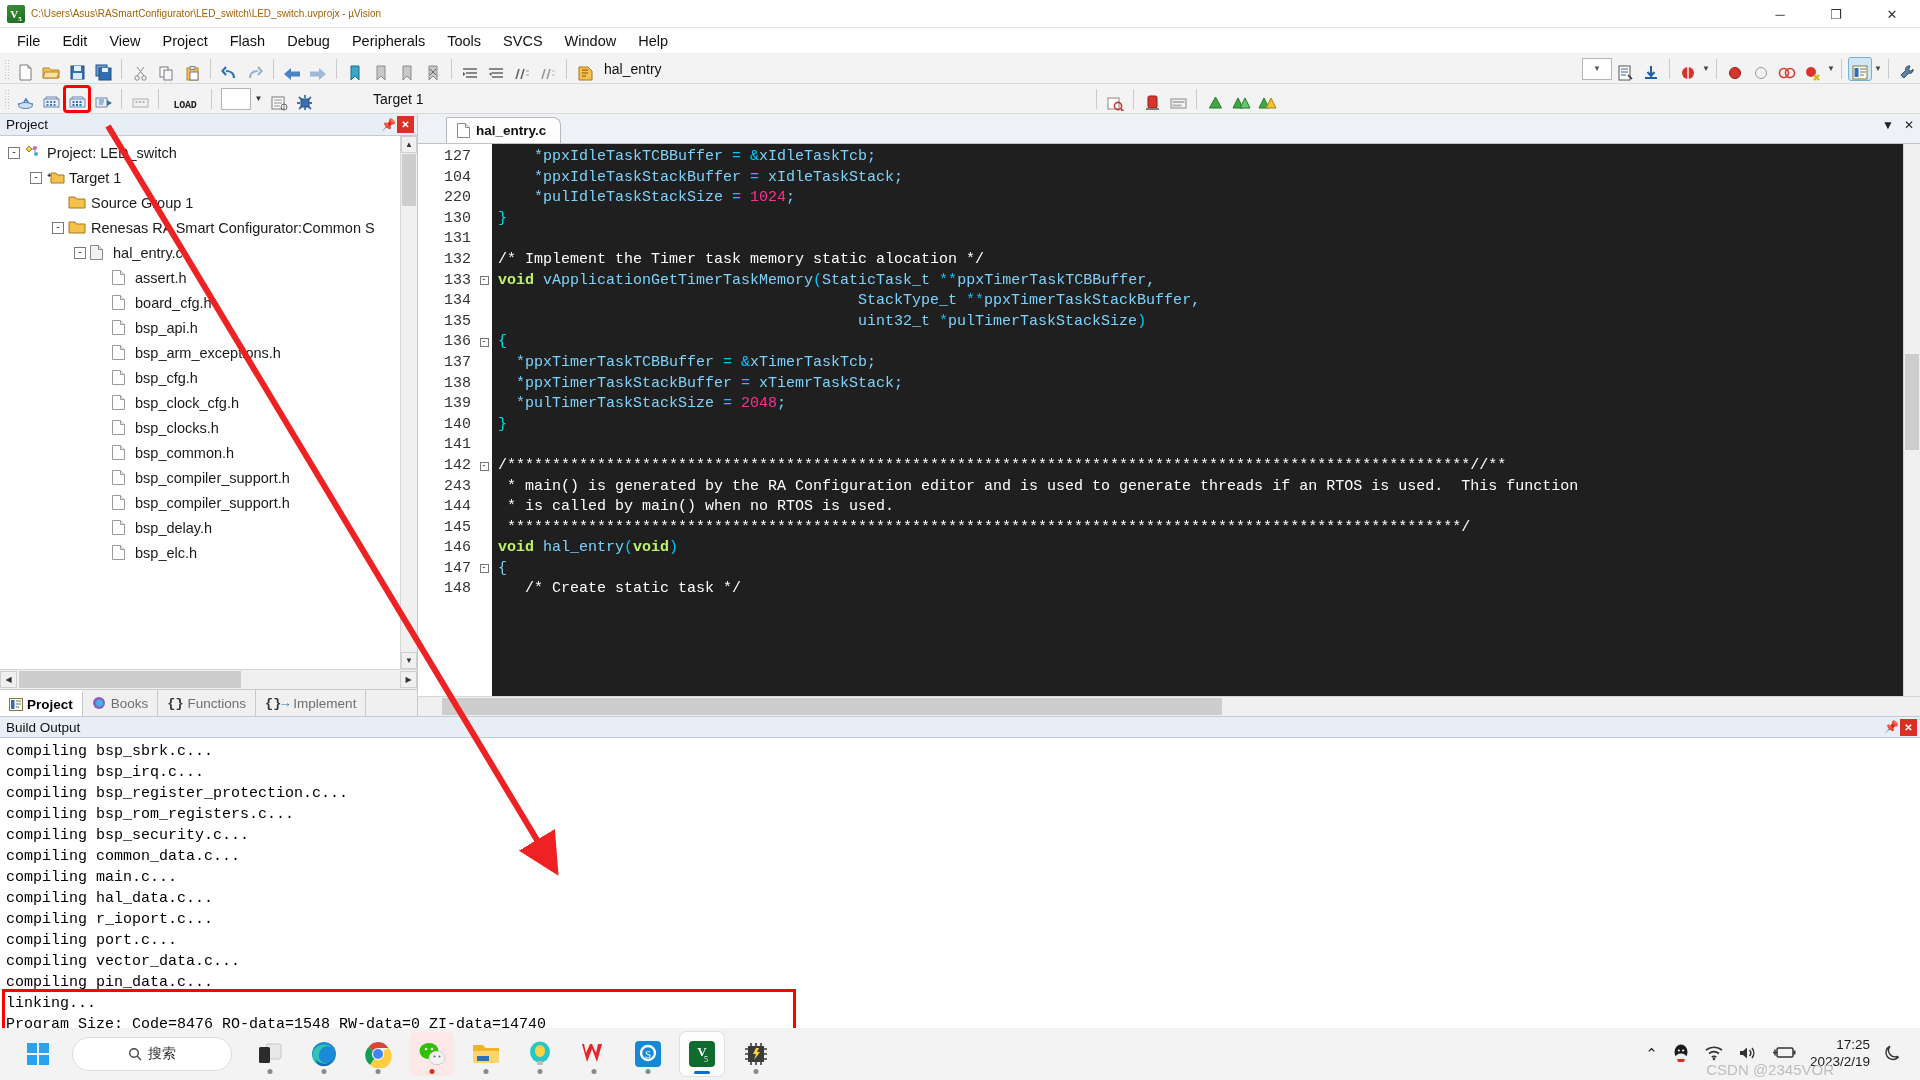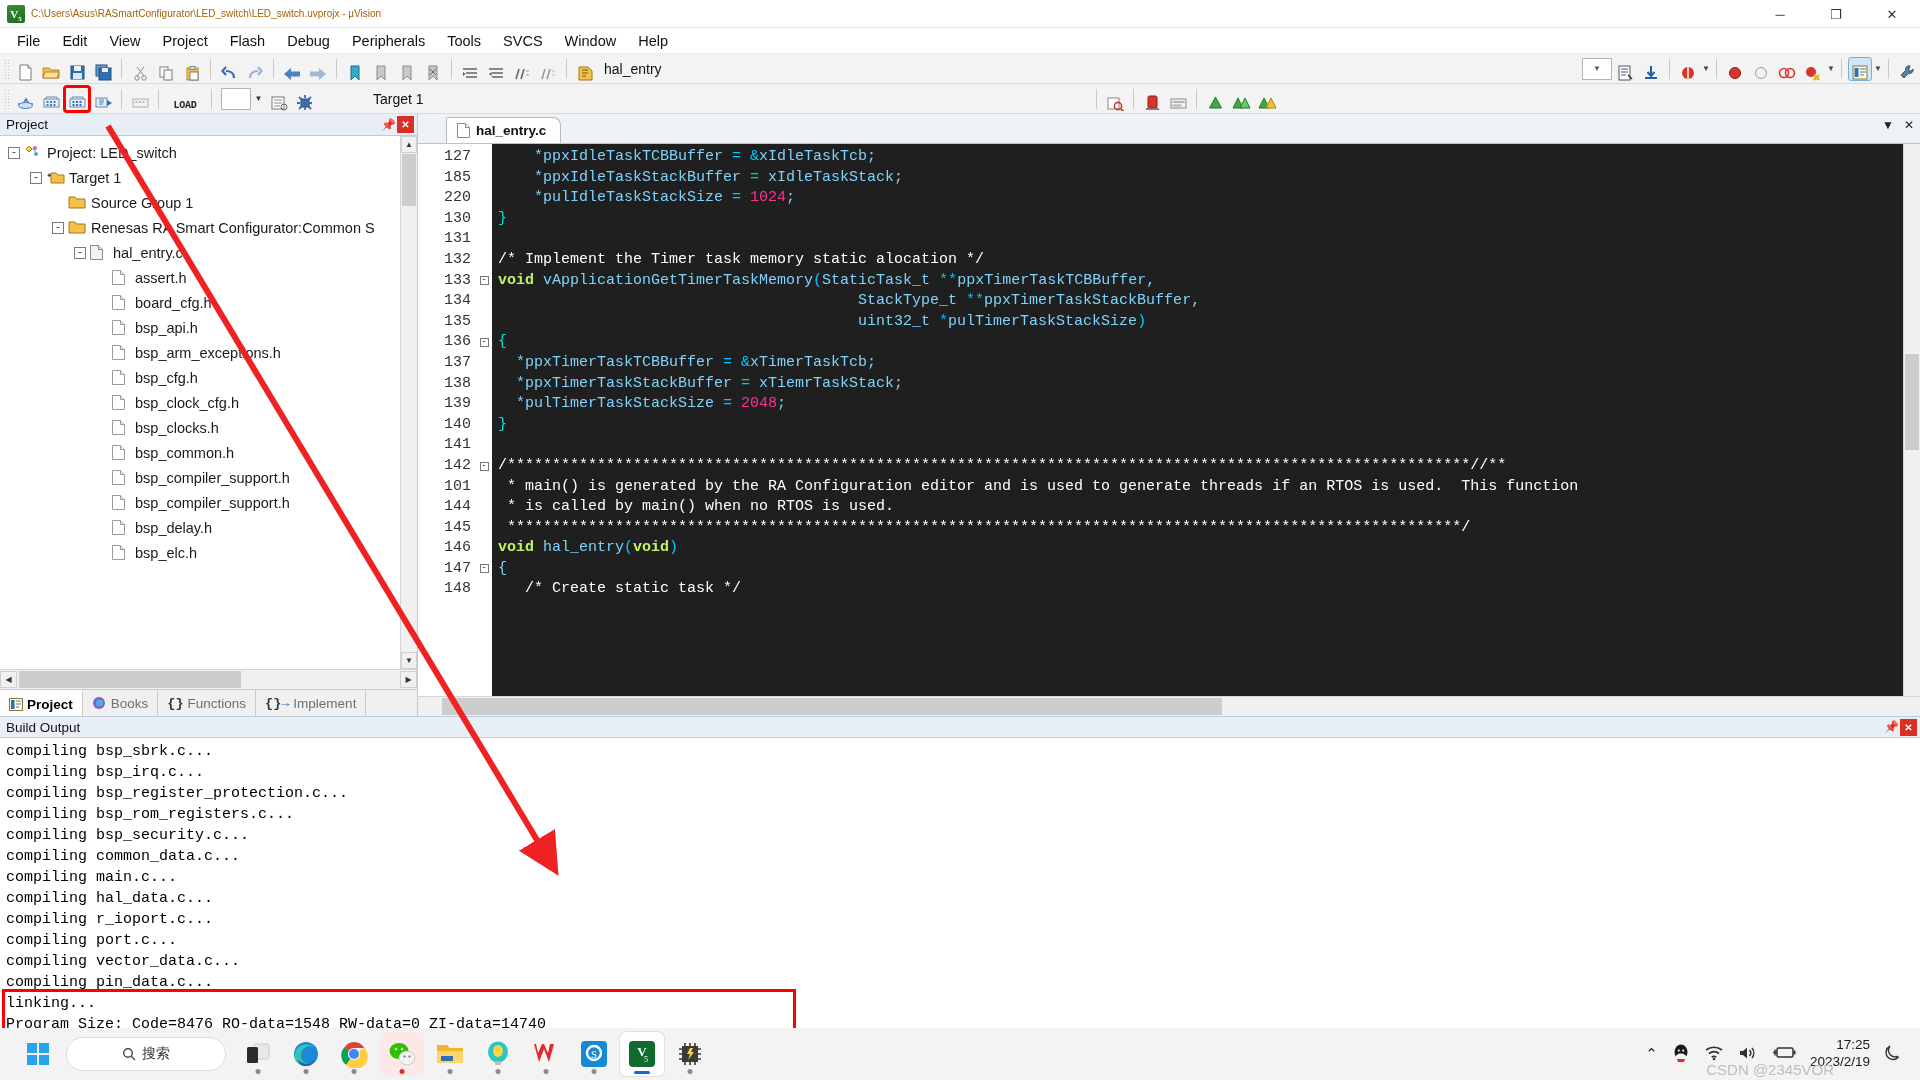--- a/index.html
+++ b/index.html
@@ -131,21 +131,21 @@
                 padding:3px 0 0 6px; white-space:pre; }
   .bline { height:21px; line-height:21px; }
   .redbox { position:absolute; border:3px solid #ff0000; pointer-events:none; }
 
   
   .annot { position:absolute; left:0; top:0; width:1920px; height:1080px; pointer-events:none; z-index:50; }
 
   
   .taskbar { position:absolute; left:0; bottom:0; width:1920px; height:52px;
              background:#f3f3f3; display:flex; align-items:center; }
-  .tb-center { display:flex; align-items:center; gap:4px; margin-left:16px; }
+  .tb-center { display:flex; align-items:center; gap:10px; margin-left:16px; }
   .start { width:44px; height:40px; display:flex; align-items:center; justify-content:center; border-radius:5px; }
   .searchpill { width:160px; height:34px; border-radius:17px; background:#fff;
                 border:1px solid #dcdcdc; display:flex; align-items:center;
                 justify-content:center; gap:6px; font-size:14px; color:#333; margin:0 6px 0 2px; }
   .tbapp { width:44px; height:44px; border-radius:6px; display:flex; align-items:center;
            justify-content:center; position:relative; }
   .tbapp .dot { position:absolute; bottom:2px; left:50%; transform:translateX(-50%);
                 width:5px; height:5px; border-radius:50%; background:#8a8a8a; }
   .tbapp.active { background:#fdfdfd; box-shadow:0 0 0 1px #e0e0e0; }
   .tbapp.active .dot { width:16px; height:3px; border-radius:2px; background:#0a6cd6; }
@@ -675,36 +675,36 @@
           <span>hal_entry.c</span>
         </div>
         <div class="ed-tabctl">
           <span>▼</span>
           <span>✕</span>
         </div>
       </div>
       <div class="ed-body">
         <div class="gutter" id="gutter-host">
             <div class="gline">127</div>
-            <div class="gline">185</div>
+            <div class="gline">104</div>
             <div class="gline">220</div>
             <div class="gline">130</div>
             <div class="gline">131</div>
             <div class="gline">132</div>
             <div class="gline">133</div>
             <div class="gline">134</div>
             <div class="gline">135</div>
             <div class="gline">136</div>
             <div class="gline">137</div>
             <div class="gline">138</div>
             <div class="gline">139</div>
             <div class="gline">140</div>
             <div class="gline">141</div>
             <div class="gline">142</div>
-            <div class="gline">101</div>
+            <div class="gline">243</div>
             <div class="gline">144</div>
             <div class="gline">145</div>
             <div class="gline">146</div>
             <div class="gline">147</div>
             <div class="gline">148</div>
           </div>
         <div class="foldcol" id="fold-host">
             <div class="fline"></div>
             <div class="fline"></div>
             <div class="fline"></div>

